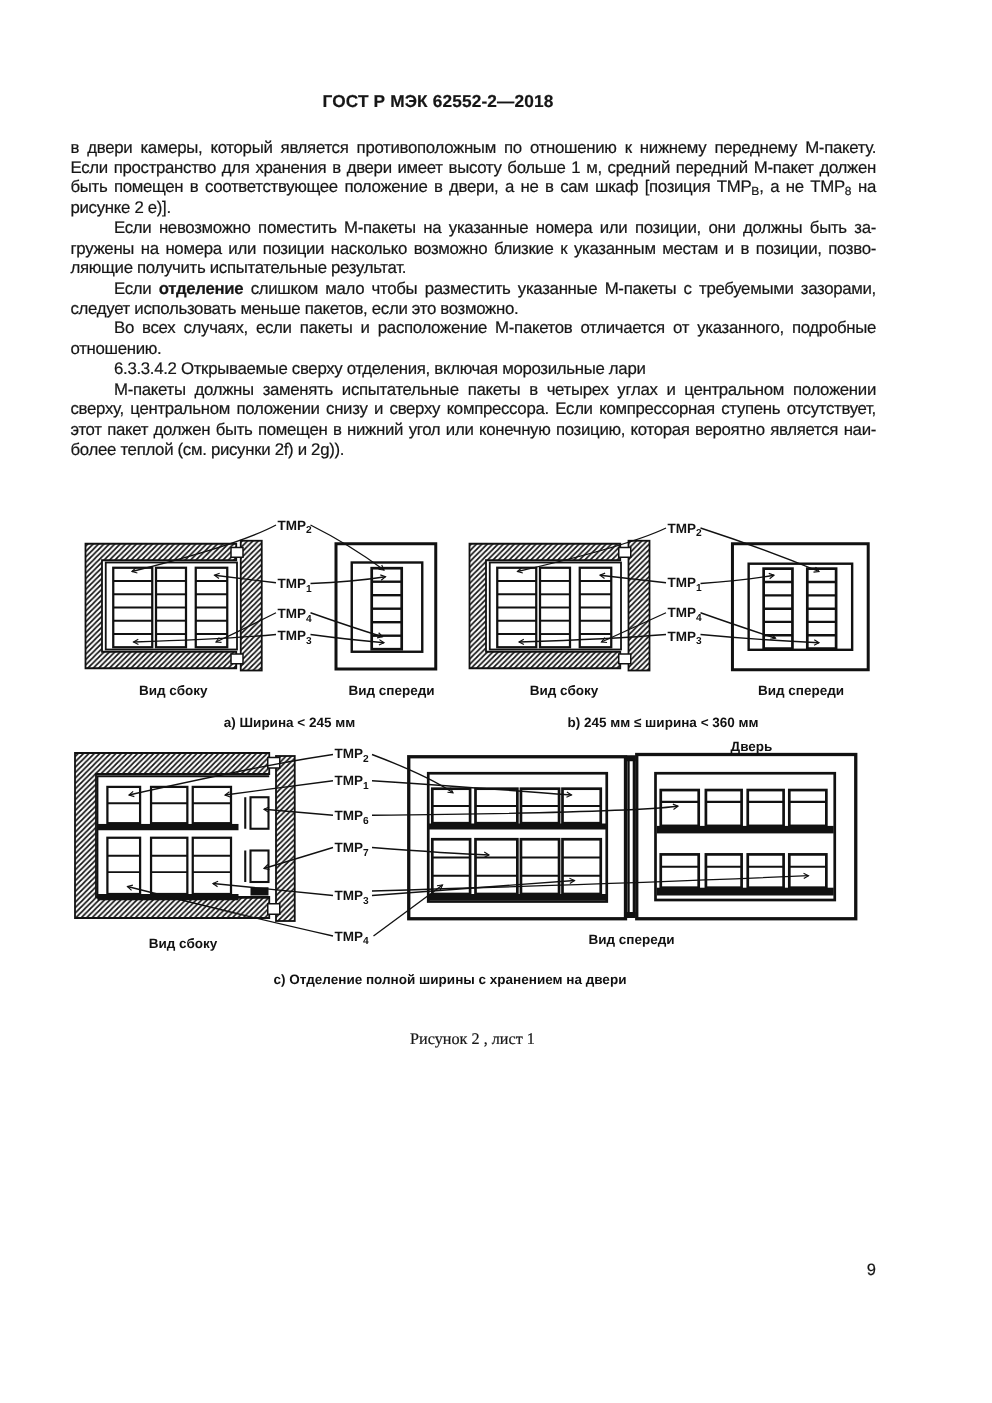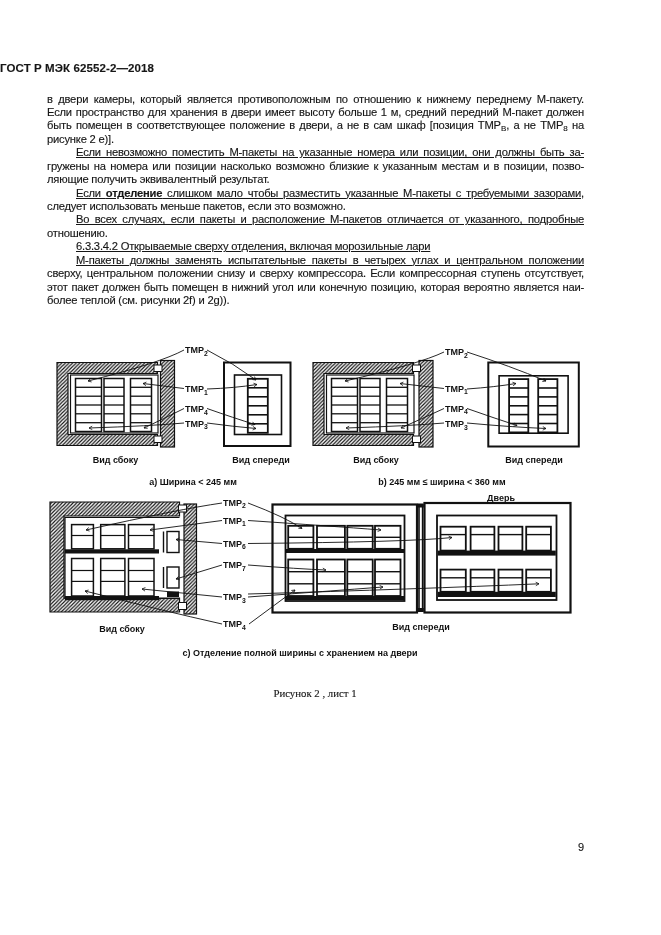--- a/index.html
+++ b/index.html
@@ -1,37 +1,37 @@
 <!DOCTYPE html>
 <html><head><meta charset="utf-8">
 <style>
 html,body{margin:0;padding:0;background:#fff;}
 body{width:661px;height:935px;position:relative;font-family:"Liberation Sans",sans-serif;color:#161616;-webkit-text-stroke:0.13px #161616;}
-.hdr{position:absolute;left:0;top:62px;width:584px;text-align:left;font-size:11.5px;font-weight:bold;letter-spacing:0.1px;}
+.hdr{position:absolute;left:0;top:62px;width:584px;text-align:center;font-size:11.5px;font-weight:bold;letter-spacing:0.1px;}
 .txt{position:absolute;left:47px;top:92.5px;width:537px;font-size:11.2px;letter-spacing:-0.2px;}
 .ln{height:13.45px;line-height:13.45px;text-align:justify;text-align-last:justify;white-space:normal;}
 .ln.last{text-align-last:left;}
-.ln.ind{padding-left:29px;text-decoration:underline;}
+.ln.ind{padding-left:29px;}
 .ln sub{font-size:8px;vertical-align:-2px;letter-spacing:0;}
 .fig{position:absolute;left:0;top:0;}
 .cap{position:absolute;left:0;top:687px;width:630px;text-align:center;font-size:10.8px;font-family:Liberation Serif, serif;}
 .pgnum{position:absolute;left:0;top:841px;width:584px;text-align:right;font-size:11px;}
 </style></head>
 <body>
 
 <div class="hdr">ГОСТ Р МЭК 62552-2—2018</div>
 
 <div class="txt">
 <div class="ln">в двери камеры, который является противоположным по отношению к нижнему переднему М-пакету.</div>
 <div class="ln">Если пространство для хранения в двери имеет высоту больше 1 м, средний передний М-пакет должен</div>
 <div class="ln">быть помещен в соответствующее положение в двери, а не в сам шкаф [позиция ТМР<sub>В</sub>, а не ТМР<sub>8</sub> на</div>
 <div class="ln last">рисунке 2 е)].</div>
 <div class="ln ind">Если невозможно поместить М-пакеты на указанные номера или позиции, они должны быть за-</div>
 <div class="ln">гружены на номера или позиции насколько возможно близкие к указанным местам и в позиции, позво-</div>
-<div class="ln last">ляющие получить эквивалентный результат.</div>
+<div class="ln last">ляющие получить испытательные результат.</div>
 <div class="ln ind">Если <b>отделение</b> слишком мало чтобы разместить указанные М-пакеты с требуемыми зазорами,</div>
 <div class="ln last">следует использовать меньше пакетов, если это возможно.</div>
 <div class="ln ind">Во всех случаях, если пакеты и расположение М-пакетов отличается от указанного, подробные</div>
 <div class="ln last">отношению.</div>
 <div class="ln ind last">6.3.3.4.2 Открываемые сверху отделения, включая морозильные лари</div>
 <div class="ln ind">М-пакеты должны заменять испытательные пакеты в четырех углах и центральном положении</div>
 <div class="ln">сверху, центральном положении снизу и сверху компрессора. Если компрессорная ступень отсутствует,</div>
 <div class="ln">этот пакет должен быть помещен в нижний угол или конечную позицию, которая вероятно является наи-</div>
 <div class="ln last">более теплой (см. рисунки 2f) и 2g)).</div>
 </div>

